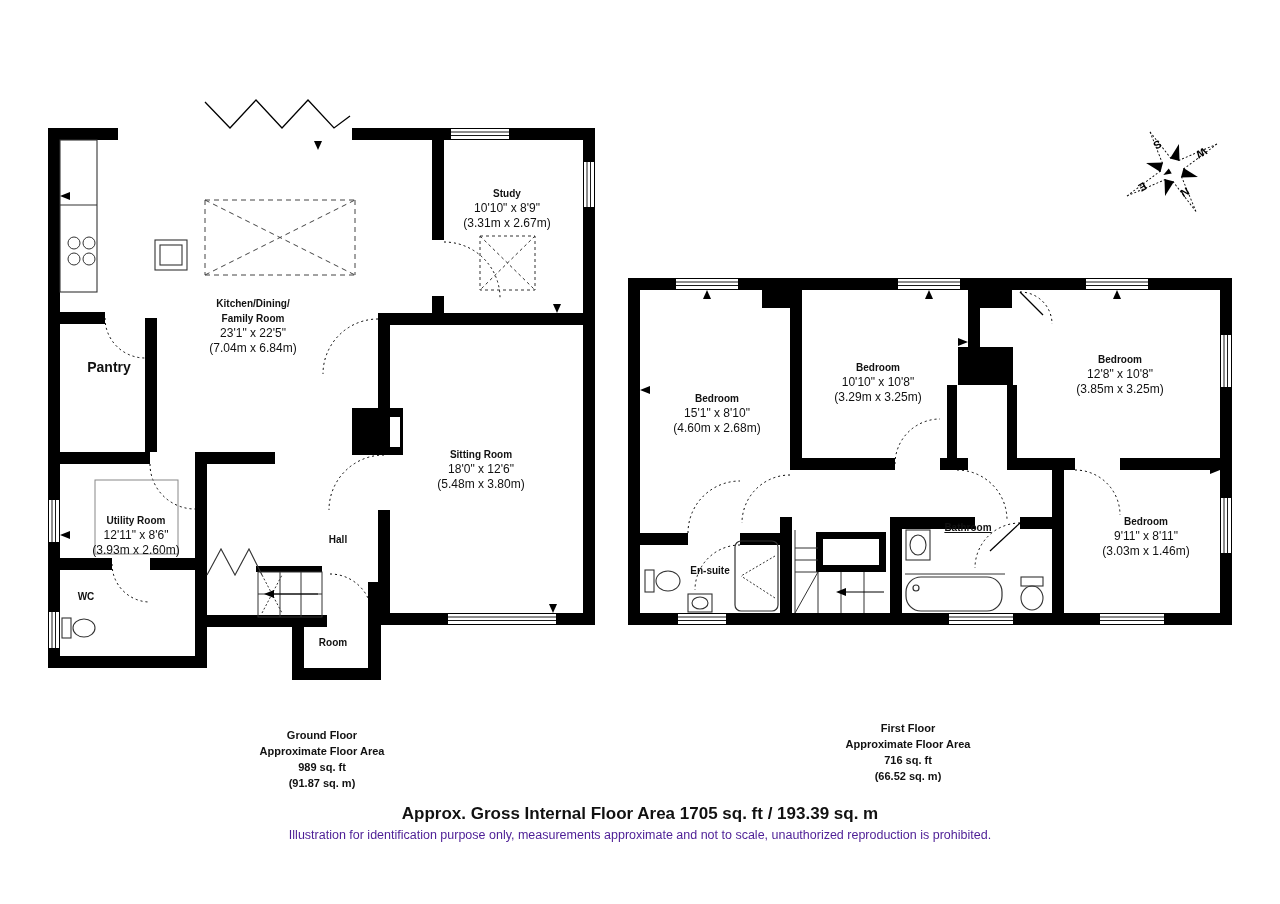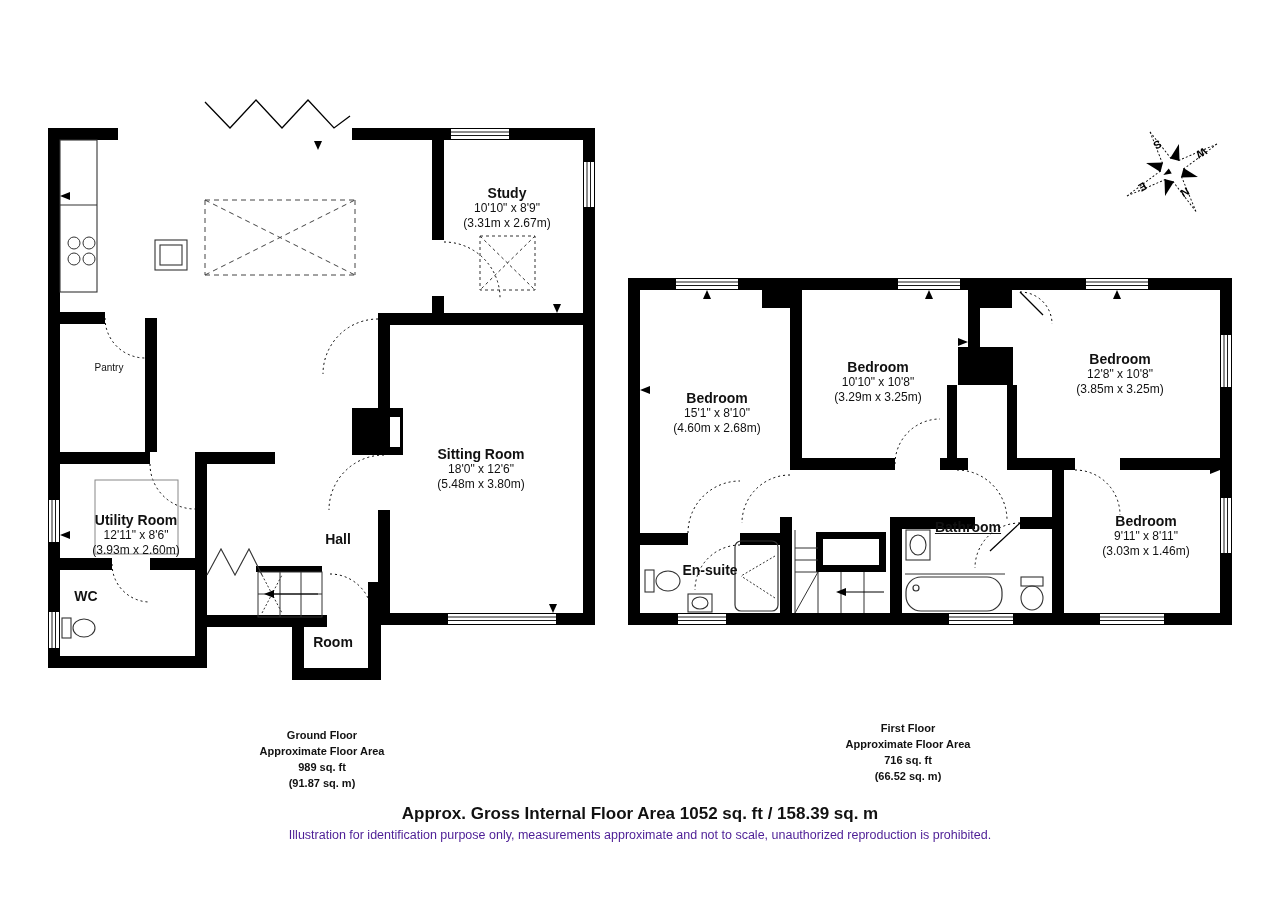--- a/index.html
+++ b/index.html
@@ -5,21 +5,21 @@
   html,body{margin:0;padding:0;background:#ffffff;}
   .canvas{
     position:relative;width:1280px;height:904px;background:#ffffff;
     font-family:"Liberation Sans",sans-serif;color:#111;overflow:hidden;
   }
   .plan-svg{position:absolute;left:0;top:0;}
   .room-label{
     position:absolute;text-align:center;transform:translateX(-50%);
     line-height:15px;white-space:nowrap;
   }
-  .room-name{display:block;font-weight:bold;font-size:14px;}
+  .room-name{display:block;font-weight:bold;font-size:10px;}
   .room-dims{display:block;font-size:12px;}
   .floor-caption{
     position:absolute;text-align:center;transform:translateX(-50%);
     line-height:16px;font-size:11px;font-weight:bold;white-space:nowrap;
   }
   .floor-caption span{display:block;}
   .footer-title{
     position:absolute;left:640px;top:804px;transform:translateX(-50%);
     font-size:17px;font-weight:bold;white-space:nowrap;
   }
@@ -286,22 +286,28 @@
     </g>
     <g font-family="Liberation Sans, sans-serif" font-size="11" font-weight="bold" fill="#000" text-anchor="middle">
       <text x="0" y="-22">N</text>
       <text x="0" y="33">S</text>
       <text x="34" y="4">E</text>
       <text x="-34" y="4">W</text>
     </g>
   </g>
 </svg>
 
+  <div class="room-label" style="left:253px;top:296px;">
+    <span class="room-name">Kitchen/Dining/</span>
+    <span class="room-name">Family Room</span>
+    <span class="room-dims">23'1" x 22'5"</span>
+    <span class="room-dims">(7.04m x 6.84m)</span>
+  </div>
   <div class="room-label" style="left:109px;top:360px;">
-    <span class="room-name" style="font-weight:normal;font-size:10px;text-align:center;">Pantry</span>
+    <span class="room-name" style="font-weight:bold;font-size:14px;text-align:center;">Pantry</span>
   </div>
   <div class="room-label" style="left:507px;top:186px;">
     <span class="room-name">Study</span>
     <span class="room-dims">10'10" x 8'9"</span>
     <span class="room-dims">(3.31m x 2.67m)</span>
   </div>
   <div class="room-label" style="left:481px;top:447px;">
     <span class="room-name">Sitting Room</span>
     <span class="room-dims">18'0" x 12'6"</span>
     <span class="room-dims">(5.48m x 3.80m)</span>
@@ -354,16 +360,16 @@
     <span>989 sq. ft</span>
     <span>(91.87 sq. m)</span>
   </div>
   <div class="floor-caption" style="left:908px;top:720px;">
     <span>First Floor</span>
     <span>Approximate Floor Area</span>
     <span>716 sq. ft</span>
     <span>(66.52 sq. m)</span>
   </div>
 
-  <div class="footer-title">Approx. Gross Internal Floor Area 1052 sq. ft / 158.39 sq. m</div>
+  <div class="footer-title">Approx. Gross Internal Floor Area 1705 sq. ft / 193.39 sq. m</div>
   <div class="footer-disclaimer">Illustration for identification purpose only, measurements approximate and not to scale, unauthorized reproduction is prohibited.</div>
 
 </div>
 
 </body></html>

